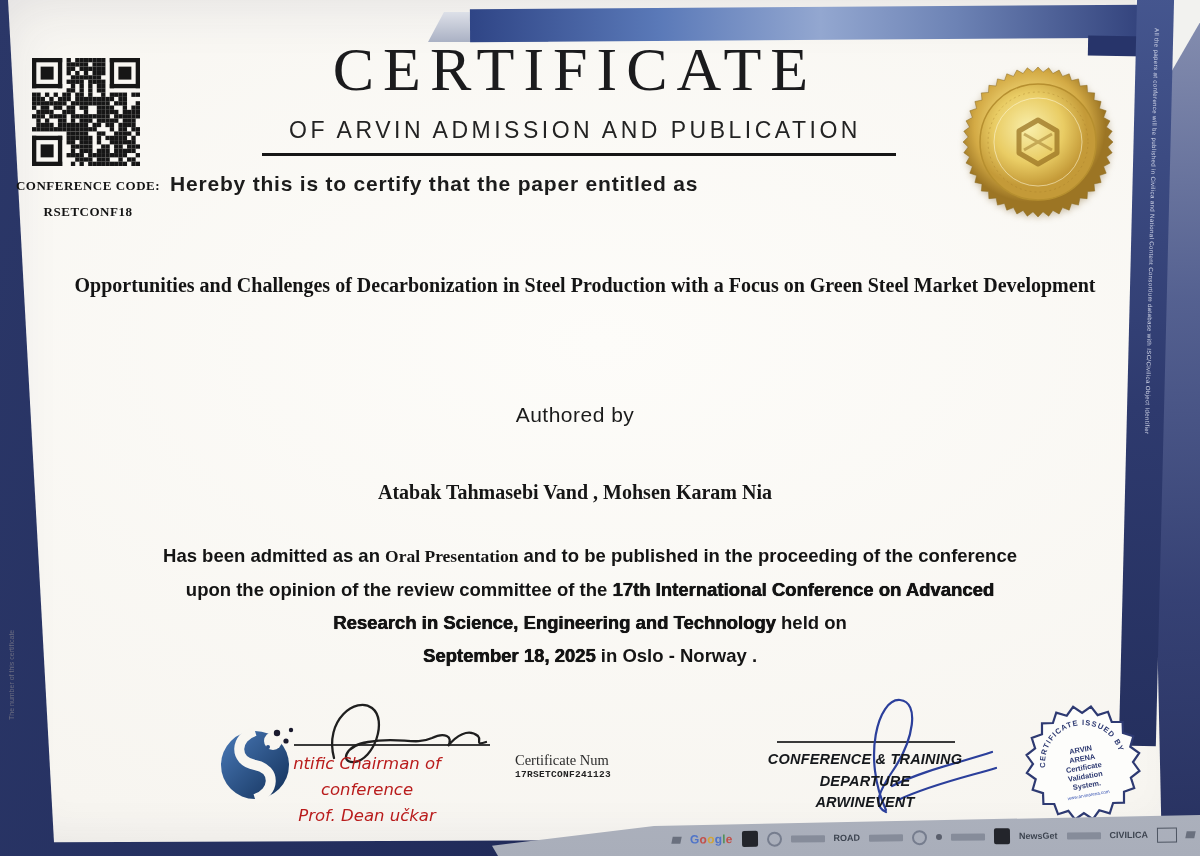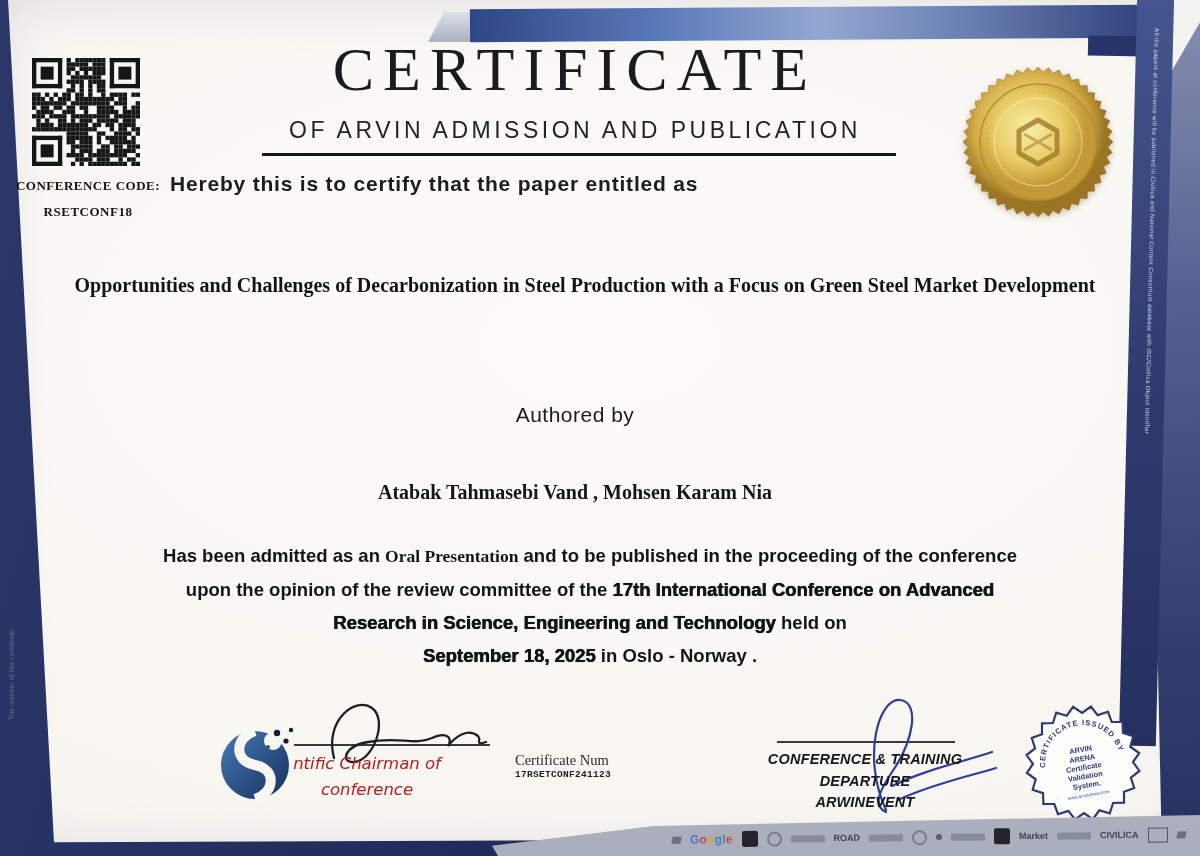--- a/index.html
+++ b/index.html
@@ -514,20 +514,21 @@
   <circle cx="78" cy="11" r="2.2" fill="#1a1a2e"></circle>
   <circle cx="55" cy="28" r="2" fill="#2a4f86"></circle>
 </svg>
 <div class="abs sig-left-line"></div>
 <svg class="abs sig-left-svg" viewBox="0 0 175 88">
   <path d="M18,68 C8,30 40,6 56,18 C72,30 58,70 38,72 C24,73 28,56 52,52 C84,46 98,56 116,48 C128,42 138,46 132,56 C140,46 152,38 162,46 C166,50 158,56 170,52" stroke="#1f1f1f" stroke-width="2.3" fill="none" stroke-linecap="round"></path>
 </svg>
 <div class="abs sig-left-text">
   <div>ntific Chairman of</div>
   <div>conference</div>
+  <div>Prof. Dean učkar</div>
 </div>
 
 <div class="abs certnum">
   <div class="lbl">Certificate Num</div>
   <div class="num">17RSETCONF241123</div>
 </div>
 
 <div class="abs sig-right-line"></div>
 <svg class="abs sig-right-svg" viewBox="0 0 175 130">
   <path d="M58,122 C34,70 50,10 72,12 C92,14 86,52 64,84 C52,102 44,118 58,124 M64,98 C96,82 134,74 164,64 M70,112 C104,96 142,88 168,80" stroke="#2b3f9b" stroke-width="2.2" fill="none" stroke-linecap="round"></path>
@@ -564,18 +565,18 @@
     </span>
     <span class="lg lg-darkbox"></span>
     <span class="lg lg-ring"></span>
     <span class="lg lg-bar"></span>
     <span class="lg lg-text">ROAD</span>
     <span class="lg lg-bar"></span>
     <span class="lg lg-ring"></span>
     <span class="lg lg-dot"></span>
     <span class="lg lg-bar"></span>
     <span class="lg lg-darkbox"></span>
-    <span class="lg lg-text">Market</span>
+    <span class="lg lg-text">NewsGet</span>
     <span class="lg lg-bar"></span>
     <span class="lg lg-text">CIVILICA</span>
     <span class="lg lg-outlinebox"></span>
     <span class="lg lg-mark"></span>
   </div>
 
 </body></html>

